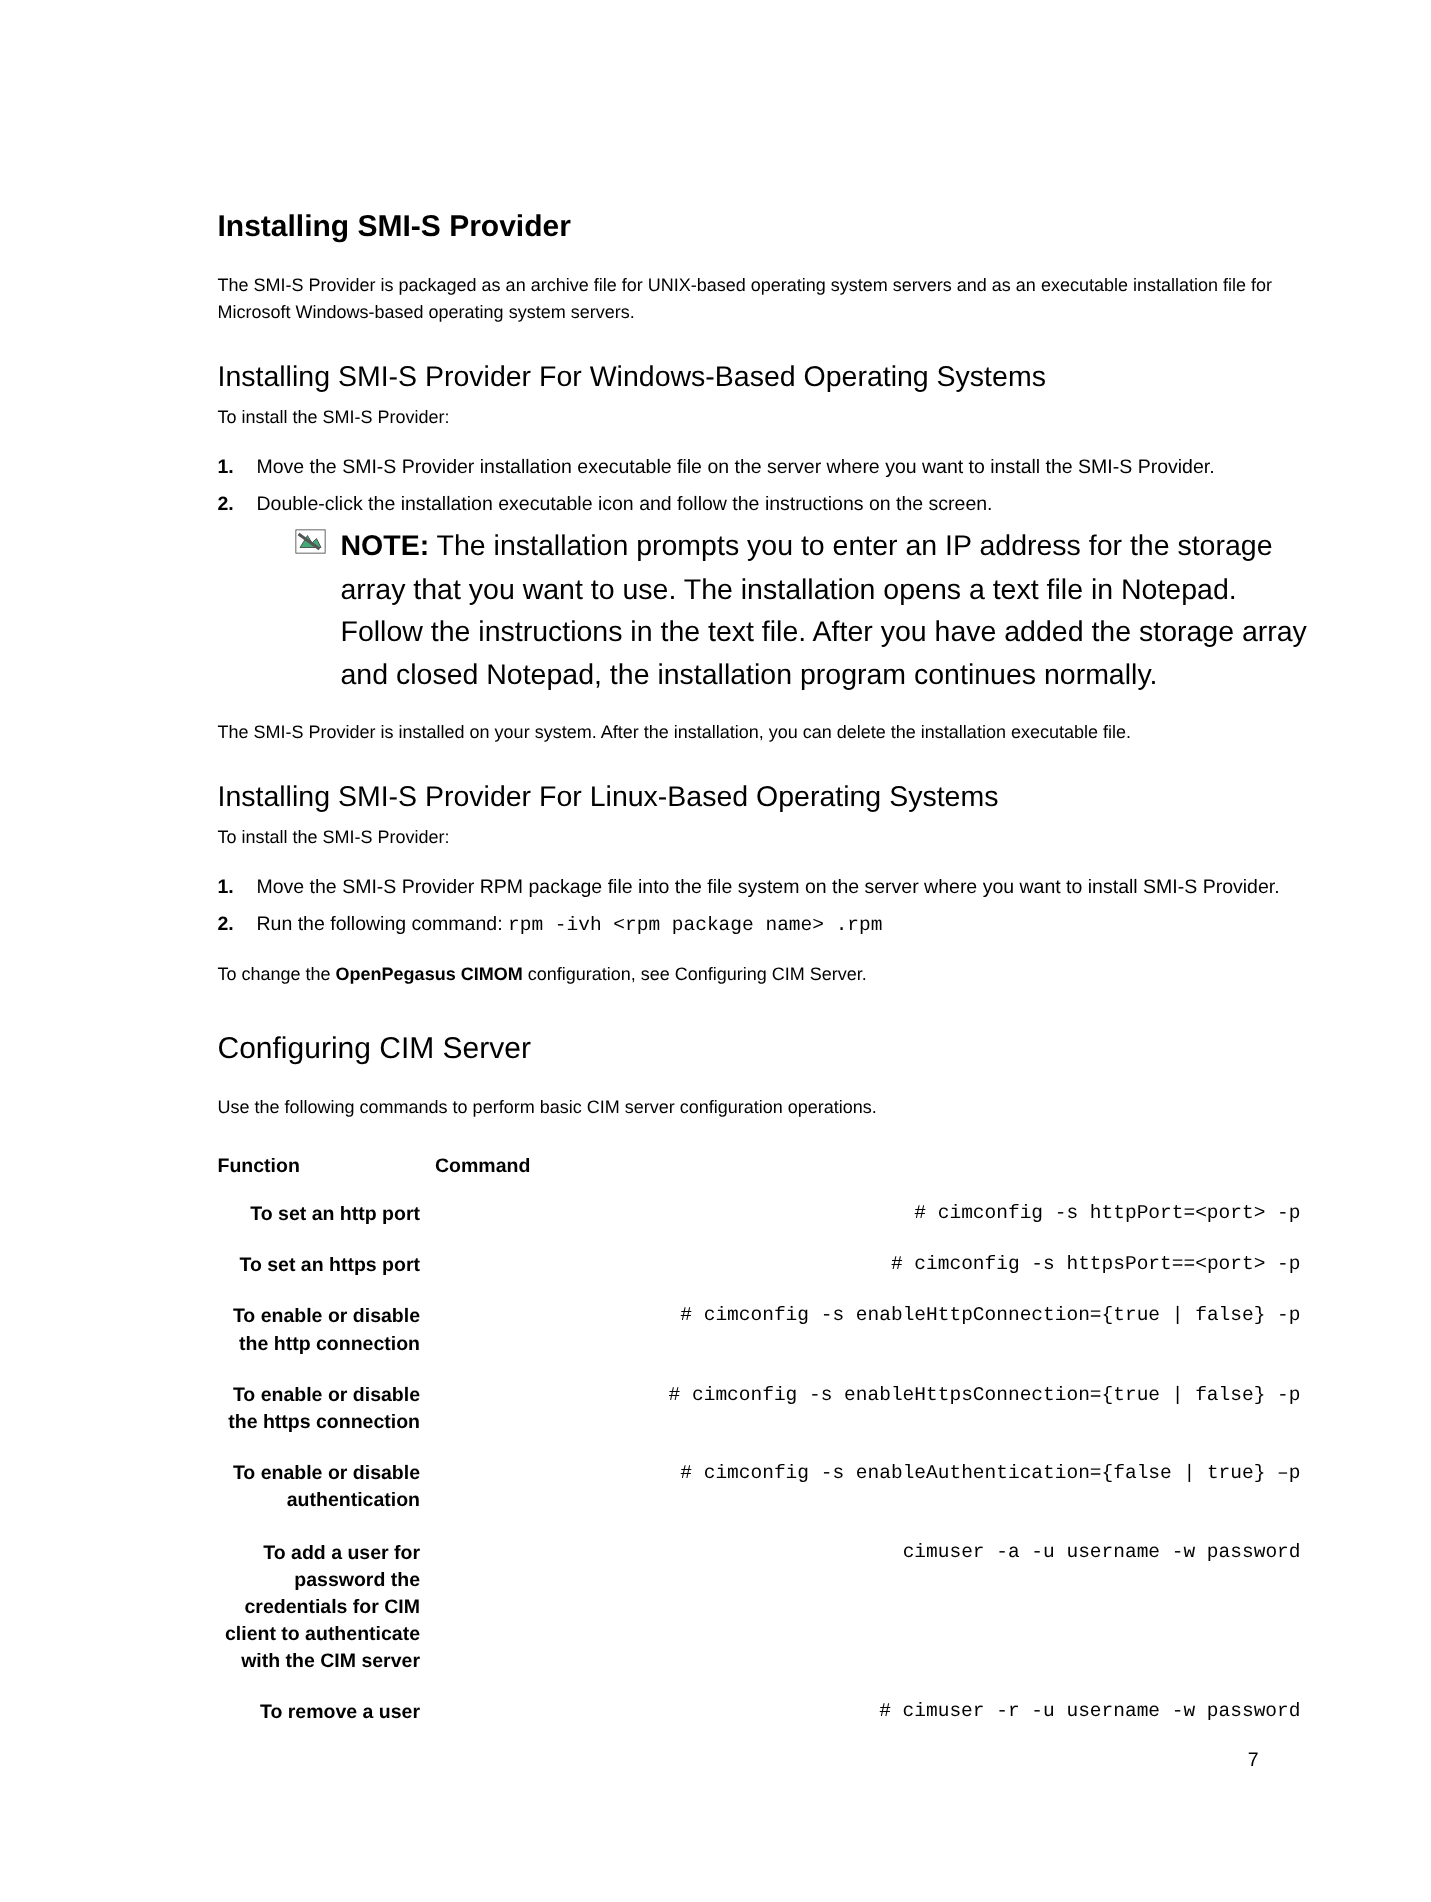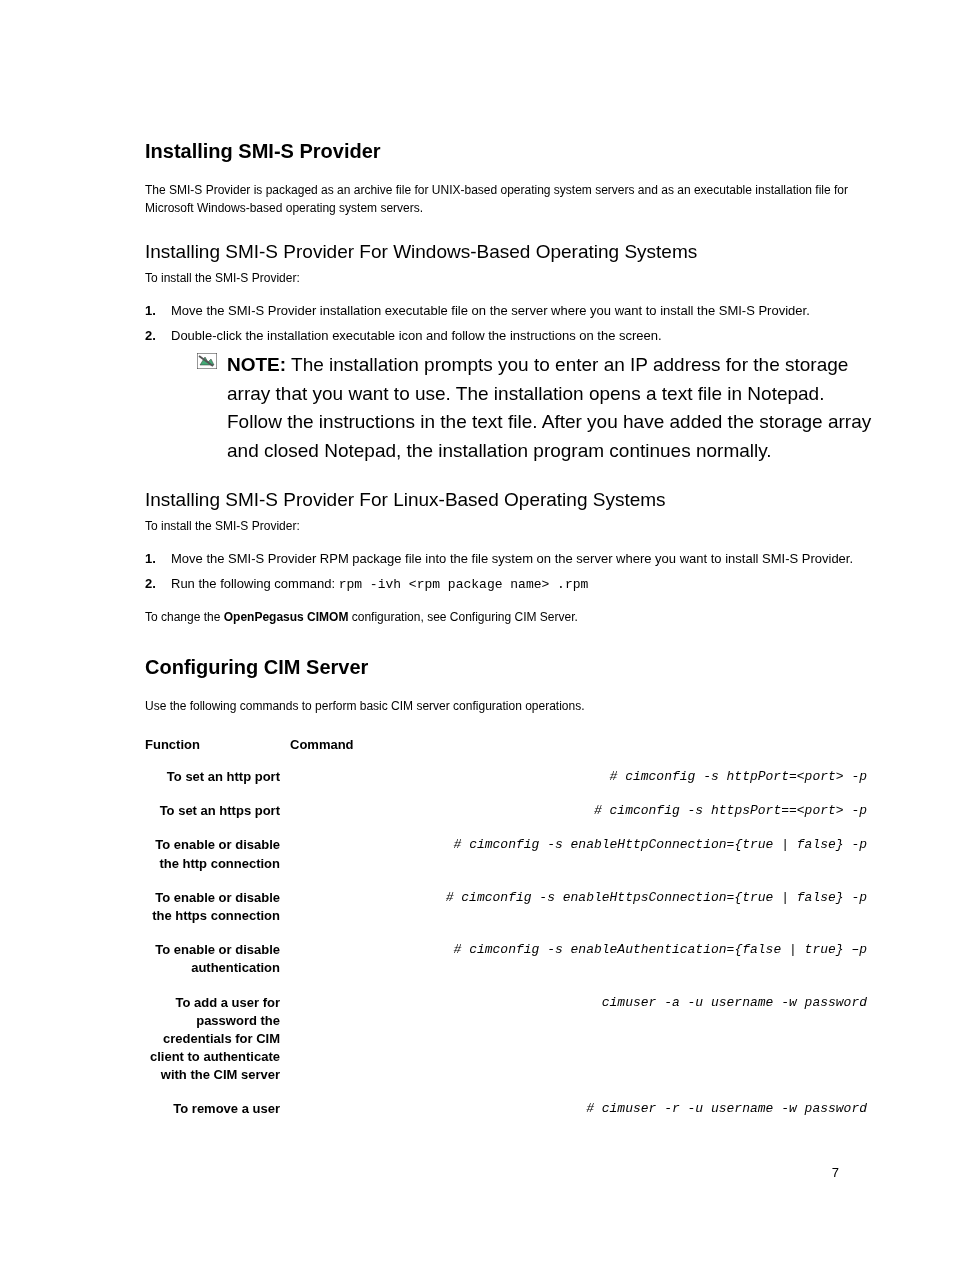--- a/index.html
+++ b/index.html
@@ -20,21 +20,21 @@
       font-weight: bold;
       margin: 0 0 18px 0;
     }
     h2 {
       font-size: 19px;
       font-weight: normal;
       margin: 24px 0 6px 0;
     }
     h3 {
       font-size: 20px;
-      font-weight: bold;
+      font-weight: normal;
       margin: 30px 0 18px 0;
     }
     p {
       font-size: 12px;
       line-height: 1.5;
       margin: 0 0 14px 0;
     }
     ol {
       list-style: none;
       padding: 0;
@@ -94,21 +94,20 @@
       vertical-align: top;
       padding: 8px 10px 8px 0;
     }
     table.cmd td.func {
       font-weight: bold;
       width: 135px;
       line-height: 1.4;
     }
     table.cmd td.cmdcell code {
       white-space: nowrap;
-      font-style: italic;
     }
     .page-num {
       position: absolute;
       right: 115px;
       bottom: 88px;
       font-size: 13px;
     }
   </style>
 </head>
 <body>
@@ -139,20 +138,21 @@
             <path d="M2 3 L16 13" stroke="#555" stroke-width="2"></path>
           </svg>
         </span>
         <span class="note-text">
           <span class="note-label">NOTE:</span><span> The installation prompts you to enter an IP address for the storage array that you want to use. The installation opens a text file in Notepad. Follow the instructions in the text file. After you have added the storage array and closed Notepad, the installation program continues normally.</span>
         </span>
       </div>
     </li>
   </ol>
 
+  <p>The SMI-S Provider is installed on your system. After the installation, you can delete the installation executable file.</p>
 
   <h2>Installing SMI-S Provider For Linux-Based Operating Systems</h2>
   <p>To install the SMI-S Provider:</p>
 
   <ol>
     <li>
       <span class="num">1.</span>
       <span>Move the SMI-S Provider RPM package file into the file system on the server where you want to install SMI-S Provider.</span>
     </li>
     <li>

